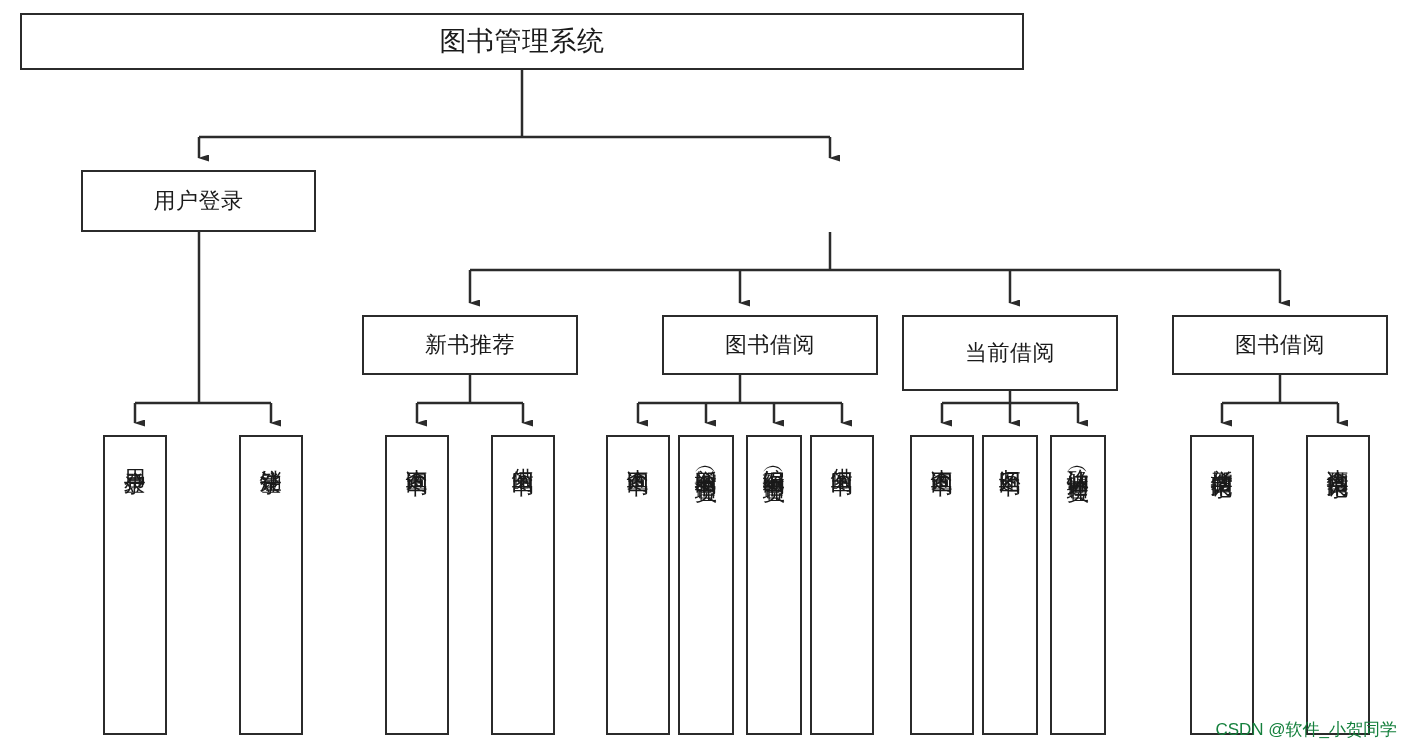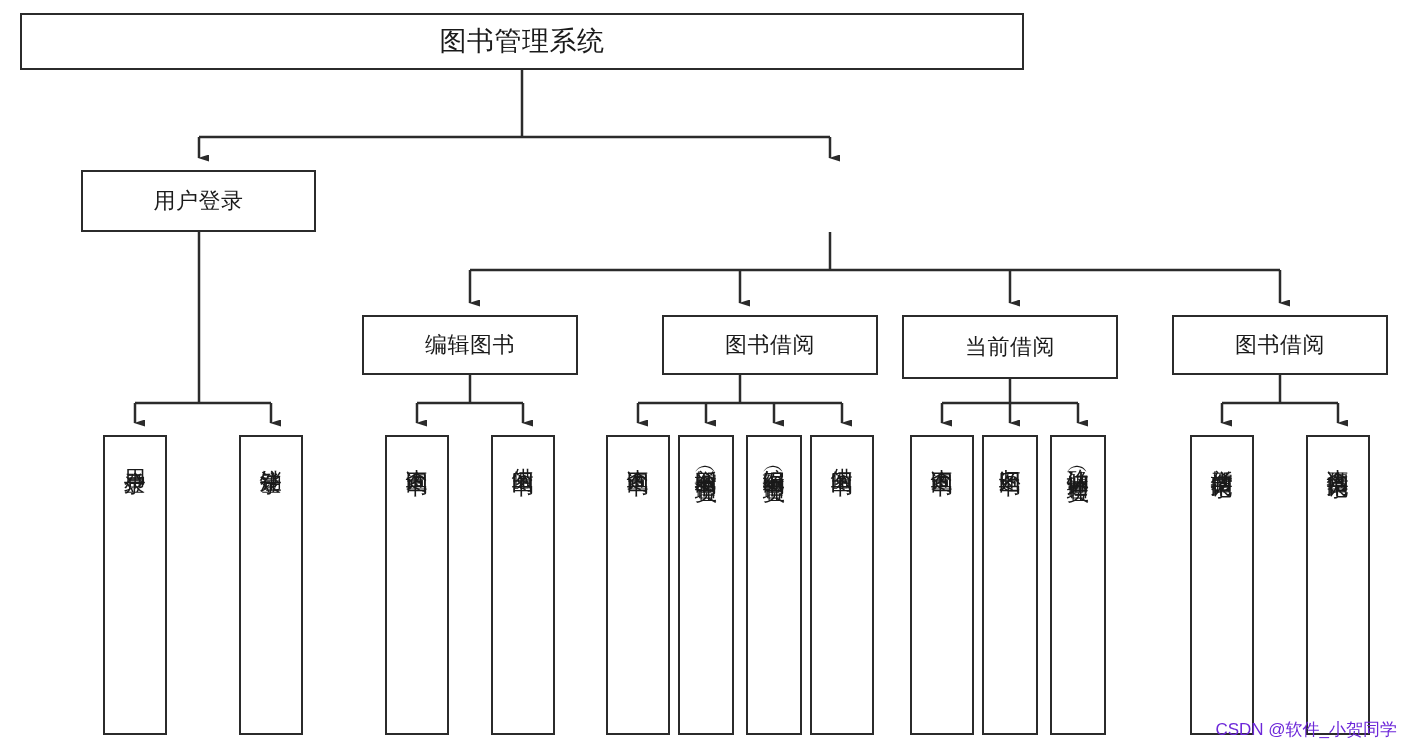--- a/index.html
+++ b/index.html
@@ -63,21 +63,21 @@
     writing-mode: vertical-rl;
     text-orientation: upright;
     letter-spacing: 2px;
     white-space: nowrap;
   }
   #watermark {
     position: absolute;
     right: 8px;
     bottom: 6px;
     font-size: 17px;
-    color: #6d28d9;
+    color: #15803d;
     z-index: 5;
     white-space: nowrap;
     font-family: "Liberation Sans", "DejaVu Sans", sans-serif;
   }
 </style>
 </head>
 <body>
 
 <div id="diagram-canvas">
 
@@ -136,28 +136,28 @@
   <div class="node level-root" style="left:20px; top:13px; width:1004px; height:57px;">
     <span class="label">图书管理系统</span>
   </div>
 
   <div class="node level-1" style="left:81px; top:170px; width:235px; height:62px;">
     <span class="label">用户登录</span>
   </div>
 
 
   <div class="node level-2" style="left:362px; top:315px; width:216px; height:60px;">
-    <span class="label">编辑图书</span>
+    <span class="label">新书推荐</span>
   </div>
 
   <div class="node level-2" style="left:632px; top:315px; width:216px; height:60px;margin-left:30px;">
     <span class="label">图书借阅</span>
   </div>
 
-  <div class="node level-2" style="left:902px; top:315px; width:216px; height:64px;">
+  <div class="node level-2" style="left:902px; top:315px; width:216px; height:76px;">
     <span class="label">当前借阅</span>
   </div>
 
   <div class="node level-2" style="left:1172px; top:315px; width:216px; height:60px;">
     <span class="label">图书借阅</span>
   </div>
 
   <div class="node level-leaf" style="left:103px; top:435px; width:64px; height:300px;">
     <span class="label">用户登录</span>
   </div>

